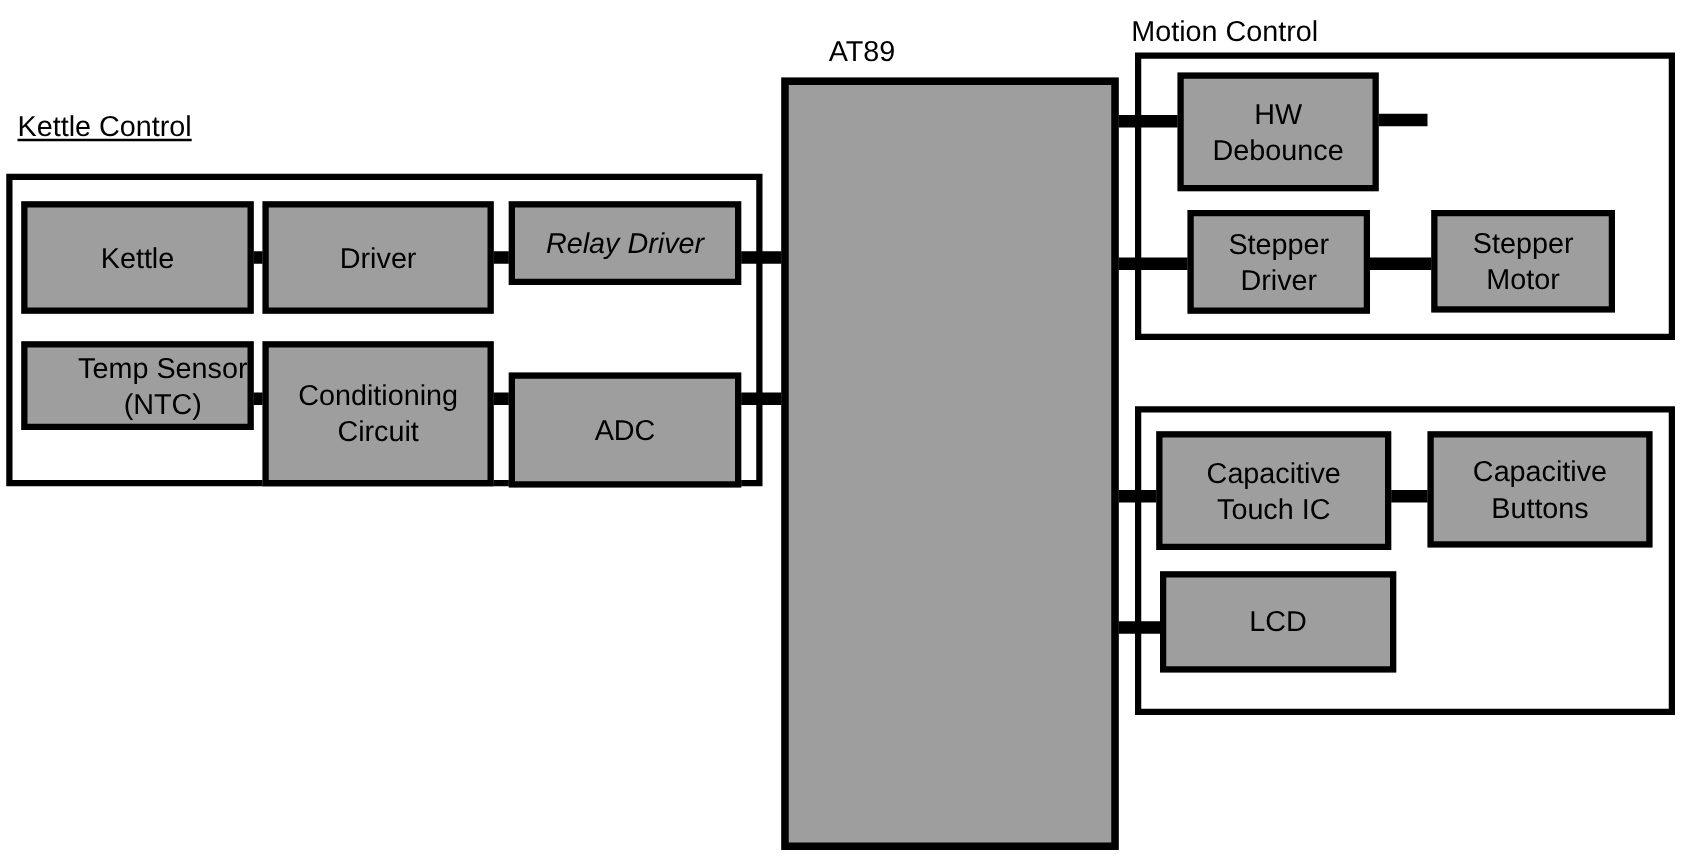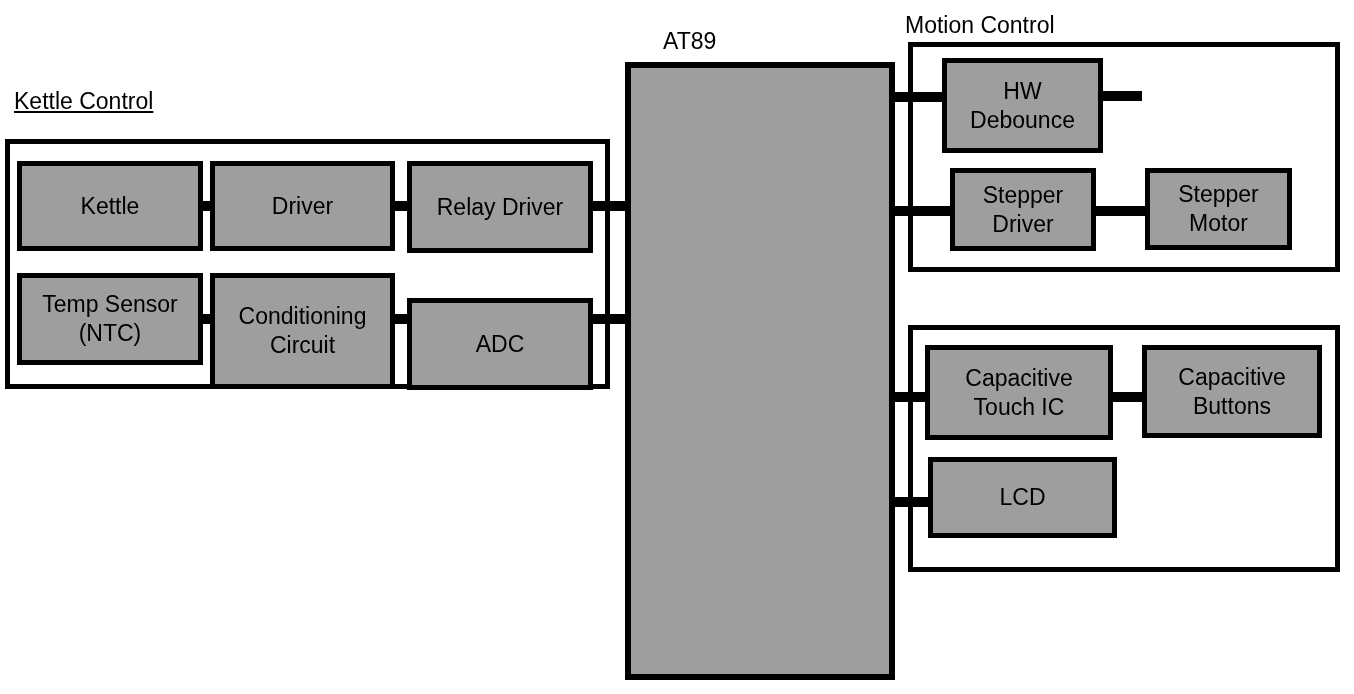--- a/index.html
+++ b/index.html
@@ -42,22 +42,22 @@
   
   #l-kettle {left:14px;  top:88px;text-decoration:underline;}
   #l-at89   {left:627px; top:28px;margin-left:36px;}
   #l-motion {left:905px; top:12px;}
   #l-ui     {left:905px; top:296px;}
 
   
   #b-at89     {left:625px;  top:62px;  width:270px; height:618px;}
   #b-kettle   {left:17px;   top:161px; width:186px; height:90px;}
   #b-relay    {left:210px;  top:161px; width:185px; height:90px;}
-  #b-relaydrv {left:407px;  top:161px; width:186px; height:92px;}
-  #b-temp     {left:17px;   top:273px; width:186px; height:92px;}
+  #b-relaydrv {left:407px;  top:161px; width:186px; height:67px;font-style:italic;}
+  #b-temp     {left:17px;   top:273px; width:186px; height:71px;justify-content:flex-end;}
   #b-cond     {left:210px;  top:273px; width:185px; height:116px;}
   #b-adc      {left:407px;  top:273px; width:186px; height:92px;margin-top:25px;}
   #b-hwdeb    {left:942px;  top:58px;  width:161px; height:95px;}
   #b-endstop  {left:1138px; top:60px;  width:160px; height:70px;}
   #b-stepdrv  {left:950px;  top:168px; width:146px; height:83px;}
   #b-stepmot  {left:1145px; top:168px; width:147px; height:82px;}
   #b-captouch {left:925px;  top:345px; width:188px; height:95px;}
   #b-capbtn   {left:1142px; top:345px; width:180px; height:93px;}
   #b-lcd      {left:928px;  top:457px; width:189px; height:81px;}
 

